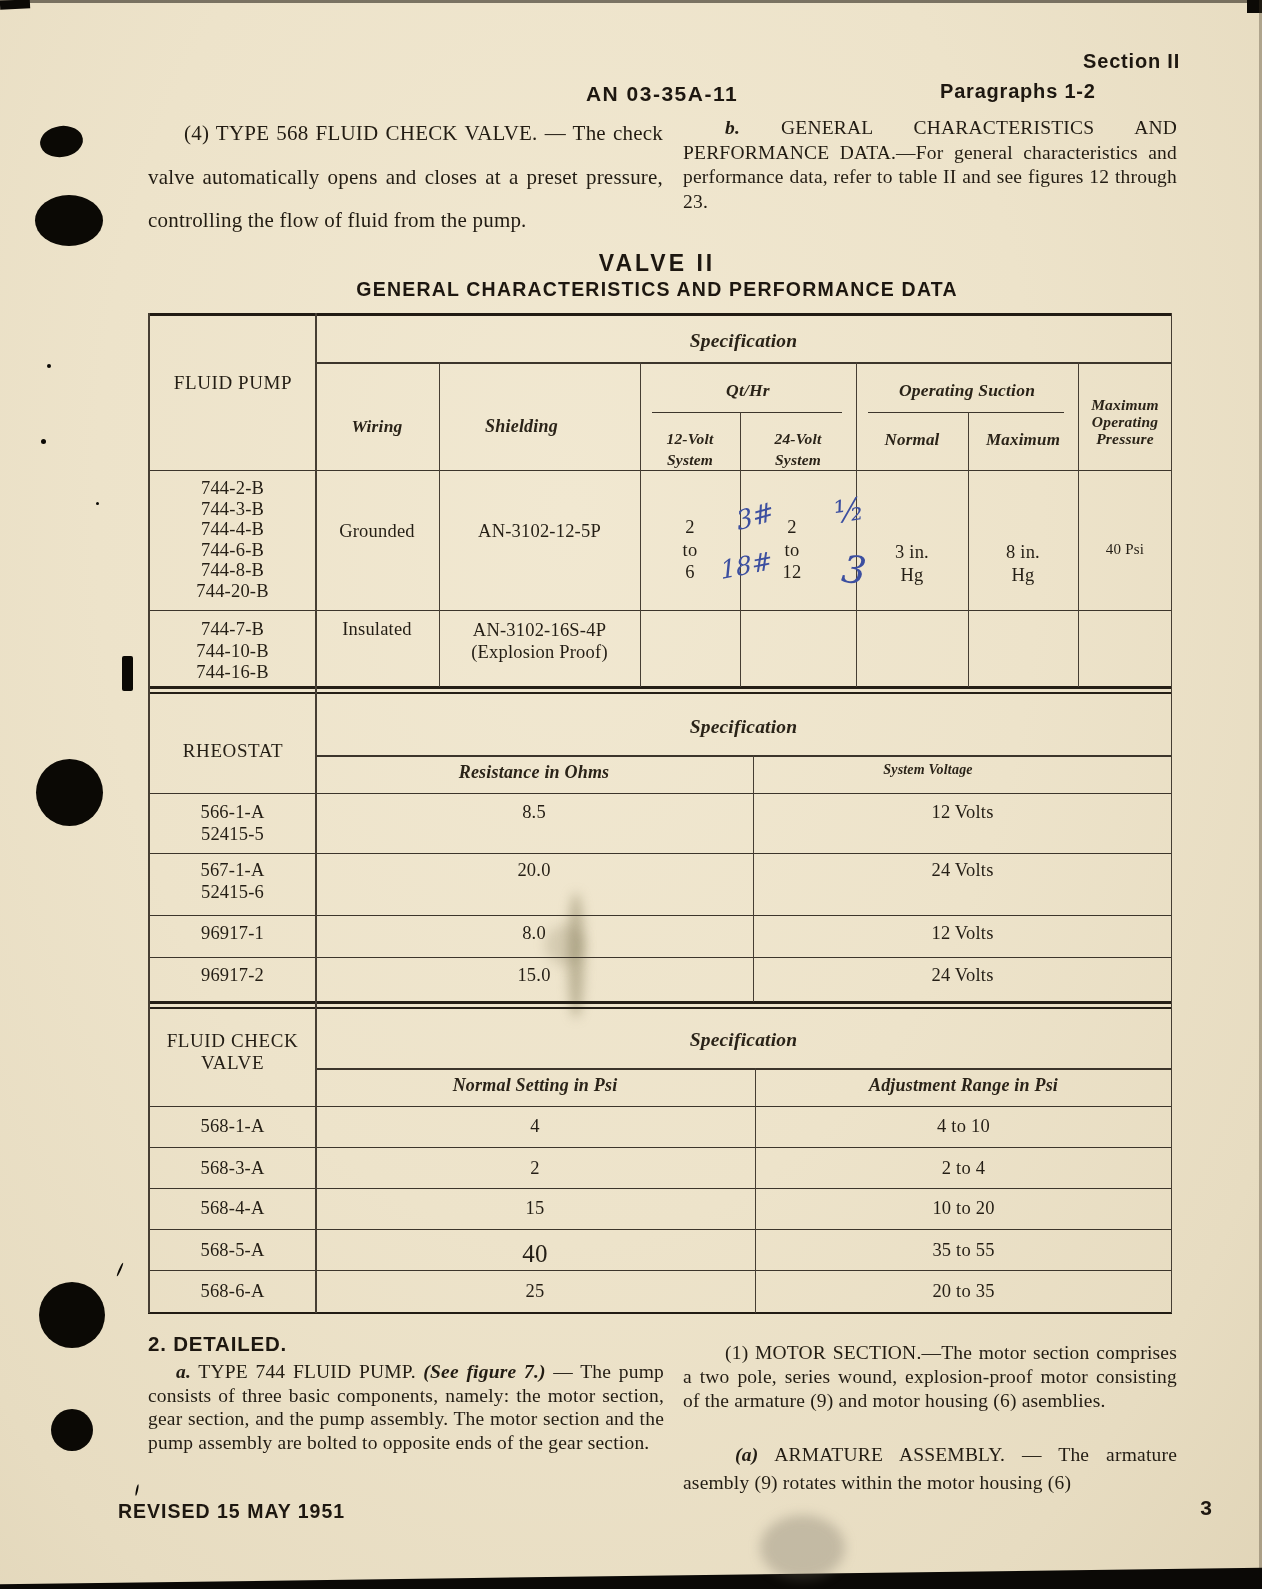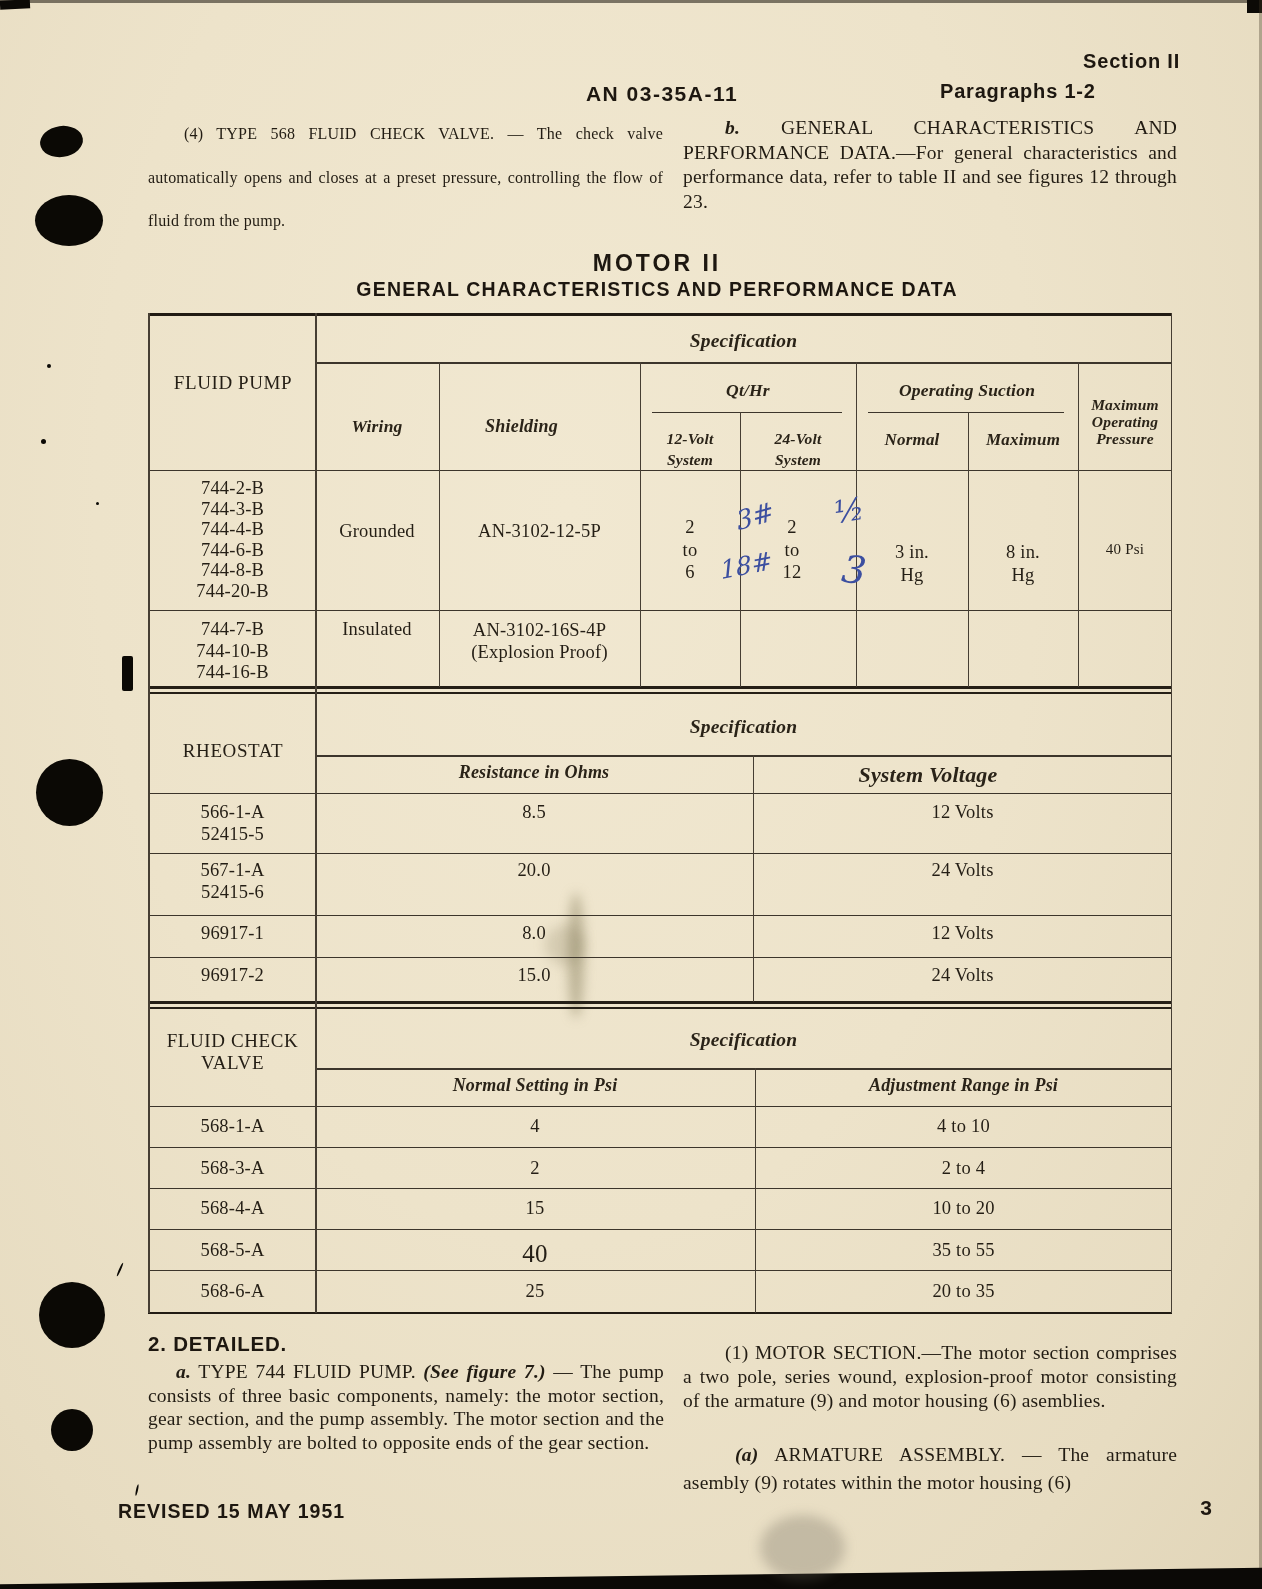--- a/index.html
+++ b/index.html
@@ -49,27 +49,27 @@
   <div class="blot" style="left:136px;top:1484px;width:2px;height:12px;transform:rotate(12deg)"></div>
 
   <div class="stain" style="left:568px;top:893px;width:16px;height:125px;background:rgba(124,116,80,.45)"></div>
   <div class="stain" style="left:760px;top:1515px;width:85px;height:65px;background:rgba(110,104,88,.30)"></div>
   <div class="stain" style="left:545px;top:925px;width:40px;height:40px;background:rgba(124,116,80,.22)"></div>
 
   <div class="sans" style="left:416px;top:82px;width:492px;text-align:center;font-size:21px;letter-spacing:1.5px">AN 03-35A-11</div>
   <div class="sans" style="left:940px;top:50px;width:240px;text-align:right;font-size:20px;letter-spacing:.8px">Section II</div>
   <div class="sans" style="left:940px;top:80px;width:242px;text-align:left;font-size:20px;letter-spacing:.8px">Paragraphs 1-2</div>
 
-  <p class="para" style="left:148px;top:112px;width:515px;font-size:16px;line-height:43.5px;text-indent:36px">(4) TYPE 568 FLUID CHECK VALVE. — The check valve automatically opens and closes at a preset pressure, controlling the flow of fluid from the pump.</p>
+  <p class="para" style="left:148px;top:112px;width:515px;font-size:21px;line-height:43.5px;text-indent:36px">(4) TYPE 568 FLUID CHECK VALVE. — The check valve automatically opens and closes at a preset pressure, controlling the flow of fluid from the pump.</p>
   <p class="para" style="left:683px;top:116px;width:494px;font-size:19.5px;line-height:24.6px;text-indent:42px">
     <span class="itb">b.</span>
     <span>GENERAL CHARACTERISTICS AND PERFORMANCE DATA.—For general characteristics and performance data, refer to table II and see figures 12 through 23.</span>
   </p>
 
-  <div class="sans" style="left:450px;top:250px;width:414px;text-align:center;font-size:23px;letter-spacing:3px">MOTOR II</div>
+  <div class="sans" style="left:450px;top:250px;width:414px;text-align:center;font-size:23px;letter-spacing:3px">VALVE II</div>
   <div class="sans" style="left:330px;top:278px;width:654px;text-align:center;font-size:19.5px;letter-spacing:1.2px">GENERAL CHARACTERISTICS AND PERFORMANCE DATA</div>
 
   <div class="hl thick" style="left:148px;top:313px;width:1024px;height:3px"></div>
   <div class="hl" style="left:315px;top:362px;width:857px;height:1.5px"></div>
   <div class="hl" style="left:652px;top:412px;width:190px"></div>
   <div class="hl" style="left:868px;top:412px;width:196px"></div>
   <div class="hl" style="left:150px;top:470px;width:1022px"></div>
   <div class="hl" style="left:150px;top:610px;width:1022px"></div>
   <div class="dbl" style="left:148px;top:686px;width:1024px"></div>
   <div class="hl" style="left:315px;top:755px;width:857px;height:1.5px"></div>
@@ -162,21 +162,21 @@
   </div>
   <div class="cell" style="left:315px;top:619px;width:124px;font-size:18.5px">Insulated</div>
   <div class="cell" style="left:439px;top:619px;width:201px;font-size:18.5px;line-height:22px">
     <div>AN-3102-16S-4P</div>
     <div>(Explosion Proof)</div>
   </div>
 
   <div class="cell sb" style="left:152px;top:740px;width:162px;font-size:19px">RHEOSTAT</div>
   <div class="cell bi" style="left:315px;top:716px;width:857px;font-size:19.5px">Specification</div>
   <div class="cell bi" style="left:315px;top:762px;width:438px;font-size:18px">Resistance in Ohms</div>
-  <div class="cell bi" style="left:753px;top:762px;width:350px;font-size:22px">System Voltage</div>
+  <div class="cell bi" style="left:753px;top:762px;width:350px;font-size:14px">System Voltage</div>
 
   <div class="cell" style="left:150px;top:802px;width:165px;font-size:18.5px;line-height:21.5px">
     <div>566-1-A</div>
     <div>52415-5</div>
   </div>
   <div class="cell" style="left:315px;top:802px;width:438px;font-size:18.5px">8.5</div>
   <div class="cell" style="left:753px;top:802px;width:419px;font-size:18.5px">12 Volts</div>
 
   <div class="cell" style="left:150px;top:860px;width:165px;font-size:18.5px;line-height:21.5px">
     <div>567-1-A</div>

